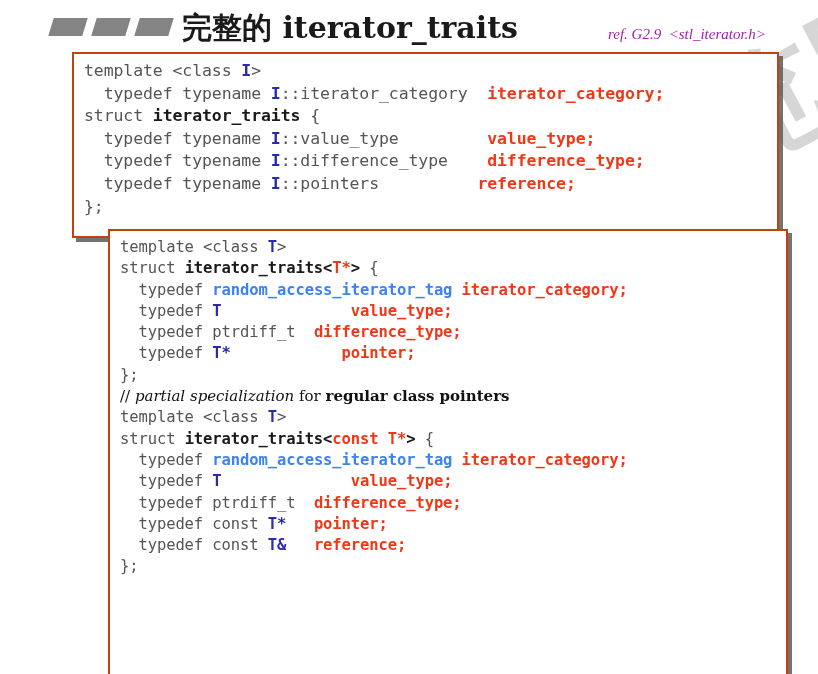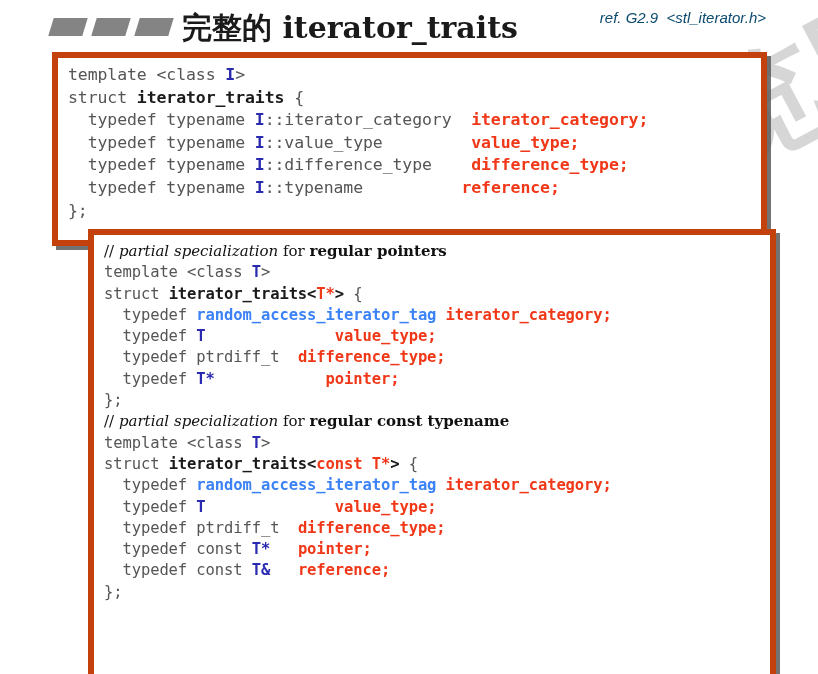--- a/index.html
+++ b/index.html
@@ -105,37 +105,38 @@
     font-size: 30px;
     font-weight: 700;
     color: #1a1a1a;
     white-space: nowrap;
     letter-spacing: 0px;
   }
   .title .cn { font-family: "DejaVu Sans", sans-serif; font-weight: 700; }
   .ref {
     position: absolute;
     right: 52px;
-    top: 9px;
-    font-family: Liberation Sans, sans-serif;
+    top: 26px;
+    font-family: Liberation Serif, serif;
     font-style: italic;
     font-size: 15px;
-    color: #0c4a6e;
+    color: #a21caf;
     white-space: nowrap;
   }
   .ref .hdr { font-style: italic; }
 
   
   .codebox {
     position: absolute;
     background: #ffffff;
-    border: 6px solid #c2410c;
+    border: 2px solid #c2410c;
     box-shadow: 4px 4px 0 rgba(90,90,90,0.85);
     overflow: hidden;
     z-index: 20;
+    margin-left: 20px;
   }
   #box1 {
     left: 52px;
     top: 52px;
     width: 703px;
     height: 182px;
     z-index: 20;
   }
   #box2 {
     left: 88px;
@@ -190,40 +191,39 @@
     <div class="bullet"></div>
     <div class="bullet"></div>
   </div>
   <div class="title"><span class="cn">完整的</span> <span>iterator_traits</span></div>
   <div class="ref"><span>ref. G2.9</span>&nbsp; <span class="hdr">&lt;stl_iterator.h&gt;</span></div>
 </div>
 
 <div class="codebox" id="box1">
   <div class="codebody" id="box1-body">
       <div class="ln"><span class="k-plain">template &lt;class </span><span class="k-blue">I</span><span class="k-plain">&gt;</span></div>
+      <div class="ln"><span class="k-plain">  typedef typename </span><span class="k-blue">I</span><span class="k-plain">::iterator_category  </span><span class="k-red">iterator_category;</span></div>
       <div class="ln"><span class="k-plain">struct </span><span class="k-bold">iterator_traits</span><span class="k-plain"> {</span></div>
-      <div class="ln"><span class="k-plain">  typedef typename </span><span class="k-blue">I</span><span class="k-plain">::iterator_category  </span><span class="k-red">iterator_category;</span></div>
       <div class="ln"><span class="k-plain">  typedef typename </span><span class="k-blue">I</span><span class="k-plain">::value_type         </span><span class="k-red">value_type;</span></div>
       <div class="ln"><span class="k-plain">  typedef typename </span><span class="k-blue">I</span><span class="k-plain">::difference_type    </span><span class="k-red">difference_type;</span></div>
-      <div class="ln"><span class="k-plain">  typedef typename </span><span class="k-blue">I</span><span class="k-plain">::typename          </span><span class="k-red">reference;</span></div>
+      <div class="ln"><span class="k-plain">  typedef typename </span><span class="k-blue">I</span><span class="k-plain">::pointers          </span><span class="k-red">reference;</span></div>
       <div class="ln"><span class="k-plain">};</span></div>
     </div>
 </div>
 
 <div class="codebox" id="box2">
   <div class="codebody" id="box2-body">
-      <div class="cmt"><span>// </span><i>partial specialization</i><span> for </span><b>regular pointers</b></div>
       <div class="ln"><span class="k-plain">template &lt;class </span><span class="k-blue">T</span><span class="k-plain">&gt;</span></div>
       <div class="ln"><span class="k-plain">struct </span><span class="k-bold">iterator_traits&lt;</span><span class="k-red">T*</span><span class="k-bold">&gt;</span><span class="k-plain"> {</span></div>
       <div class="ln"><span class="k-plain">  typedef </span><span class="k-green">random_access_iterator_tag</span><span class="k-plain"> </span><span class="k-red">iterator_category;</span></div>
       <div class="ln"><span class="k-plain">  typedef </span><span class="k-blue">T</span><span class="k-plain">              </span><span class="k-red">value_type;</span></div>
       <div class="ln"><span class="k-plain">  typedef ptrdiff_t  </span><span class="k-red">difference_type;</span></div>
       <div class="ln"><span class="k-plain">  typedef </span><span class="k-blue">T*</span><span class="k-plain">            </span><span class="k-red">pointer;</span></div>
       <div class="ln"><span class="k-plain">};</span></div>
-      <div class="cmt"><span>// </span><i>partial specialization</i><span> for </span><b>regular const typename</b></div>
+      <div class="cmt"><span>// </span><i>partial specialization</i><span> for </span><b>regular class pointers</b></div>
       <div class="ln"><span class="k-plain">template &lt;class </span><span class="k-blue">T</span><span class="k-plain">&gt;</span></div>
       <div class="ln"><span class="k-plain">struct </span><span class="k-bold">iterator_traits&lt;</span><span class="k-red">const T*</span><span class="k-bold">&gt;</span><span class="k-plain"> {</span></div>
       <div class="ln"><span class="k-plain">  typedef </span><span class="k-green">random_access_iterator_tag</span><span class="k-plain"> </span><span class="k-red">iterator_category;</span></div>
       <div class="ln"><span class="k-plain">  typedef </span><span class="k-blue">T</span><span class="k-plain">              </span><span class="k-red">value_type;</span></div>
       <div class="ln"><span class="k-plain">  typedef ptrdiff_t  </span><span class="k-red">difference_type;</span></div>
       <div class="ln"><span class="k-plain">  typedef const </span><span class="k-blue">T*</span><span class="k-plain">   </span><span class="k-red">pointer;</span></div>
       <div class="ln"><span class="k-plain">  typedef const </span><span class="k-blue">T&amp;</span><span class="k-plain">   </span><span class="k-red">reference;</span></div>
       <div class="ln"><span class="k-plain">};</span></div>
     </div>
 </div>

